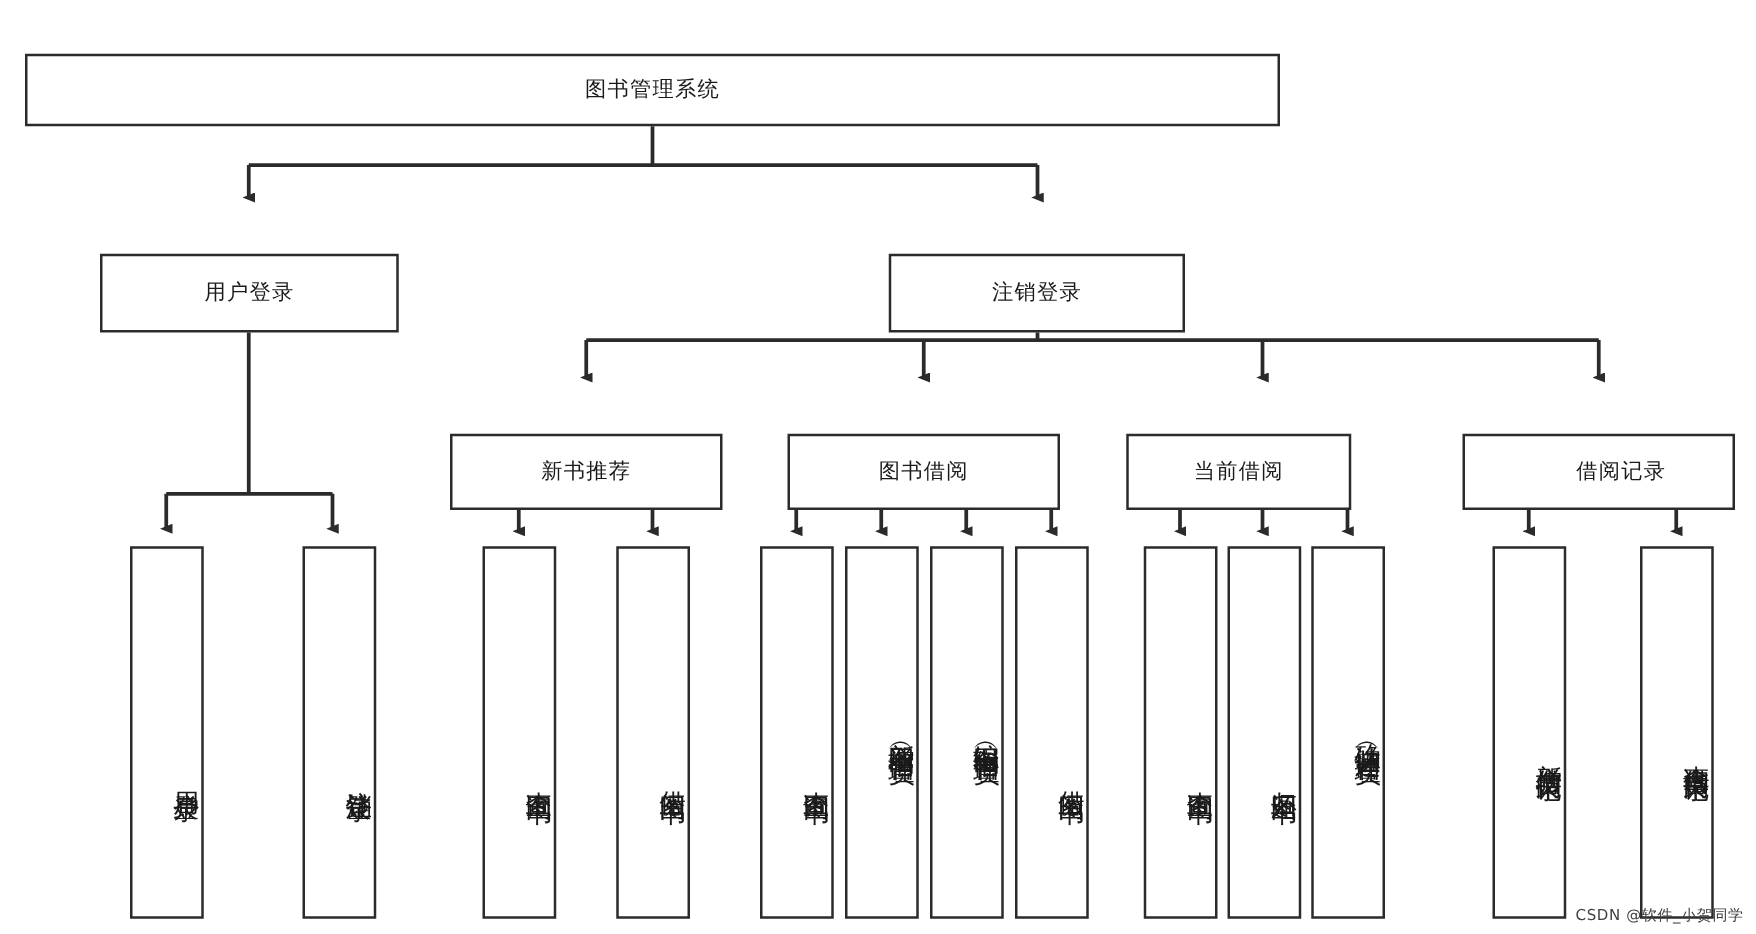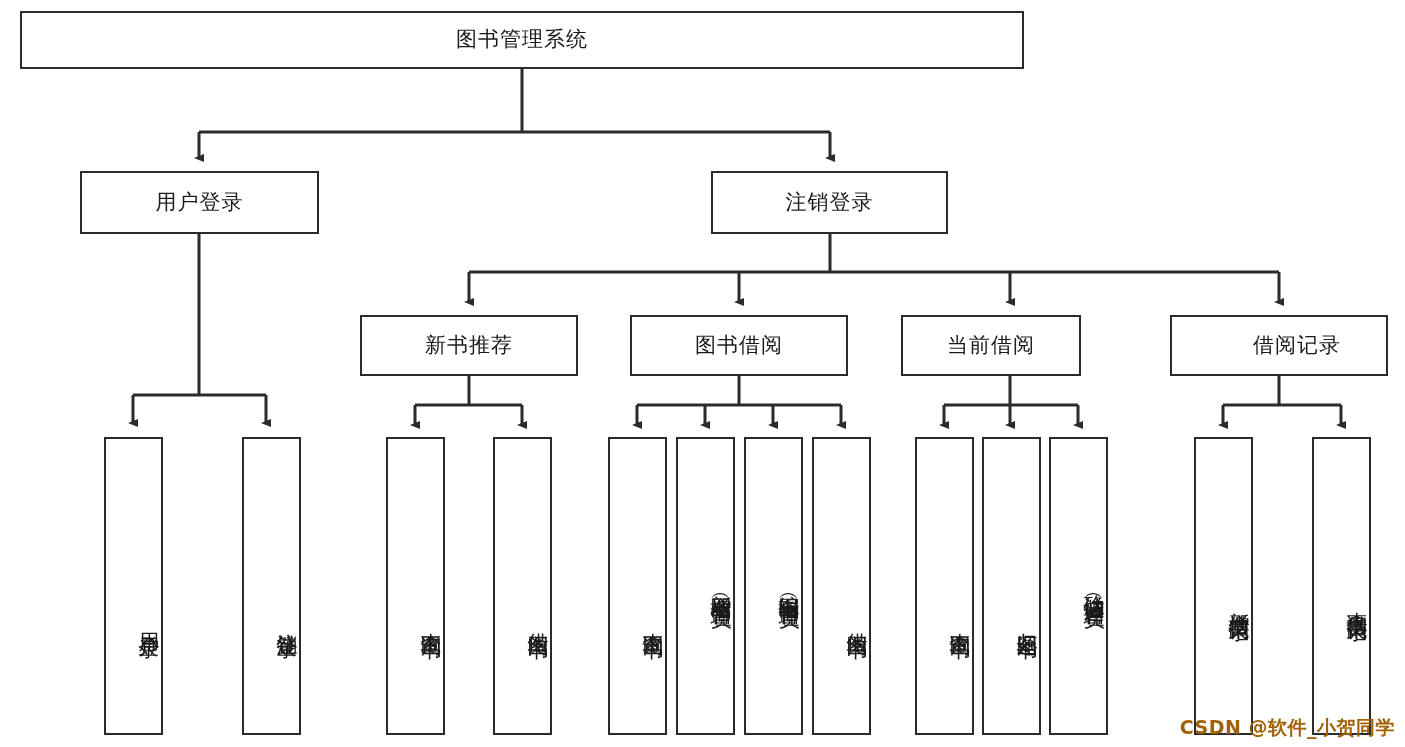--- a/index.html
+++ b/index.html
@@ -21,23 +21,24 @@
     position: absolute;
     box-sizing: border-box;
     border: 2px solid #2b2b2b;
     background: #ffffff;
     display: flex;
     align-items: center;
     justify-content: center;
     color: #1a1a1a;
   }
   .node-h {
-    font-size: 21px;
+    font-size: 17px;
     letter-spacing: 1px;
     line-height: 1.2;
+    margin-top: 32px;
   }
   .node-v {
     writing-mode: vertical-rl;
     text-orientation: upright;
     font-size: 21px;
     letter-spacing: 2px;
     line-height: 1.15;
     padding-top: 6px;
     padding-bottom: 6px;
     align-items: flex-start;
@@ -52,25 +53,24 @@
     left: 0;
     top: 0;
     width: 1405px;
     height: 747px;
     pointer-events: none;
   }
   #watermark {
     position: absolute;
     right: 10px;
     bottom: 6px;
-    font-size: 19px;
-    color: #a16207;
+    font-size: 12px;
+    color: #404040;
     letter-spacing: 0.5px;
     white-space: nowrap;
-    font-weight: bold;
   }
 </style>
 </head>
 <body>
 
 <div id="canvas">
 
   <svg id="edges" viewBox="0 0 1405 747">
     <defs>
       <marker id="arrow" markerWidth="10" markerHeight="10" refX="4" refY="5" orient="auto" markerUnits="userSpaceOnUse">

